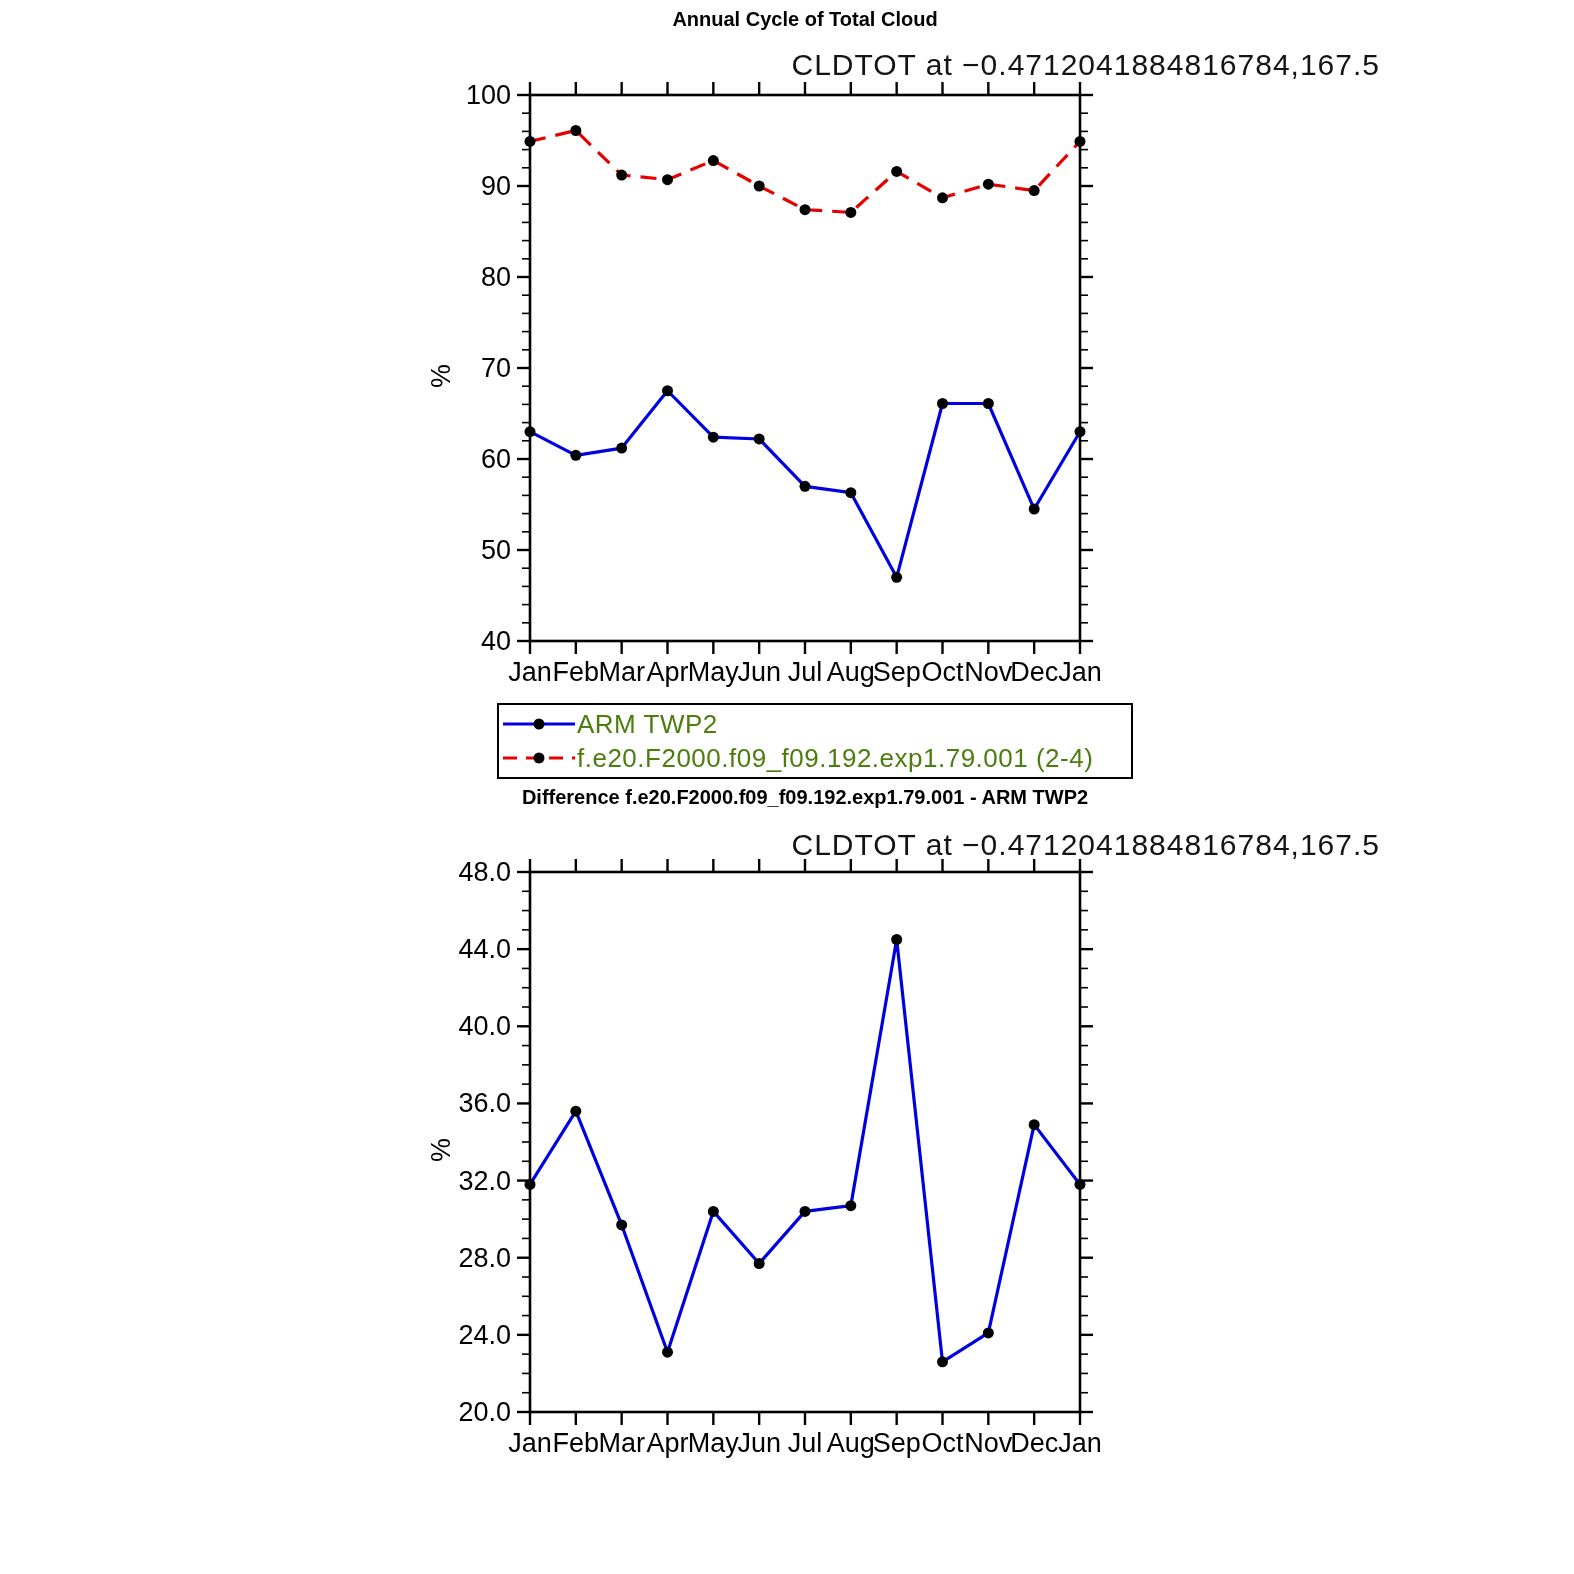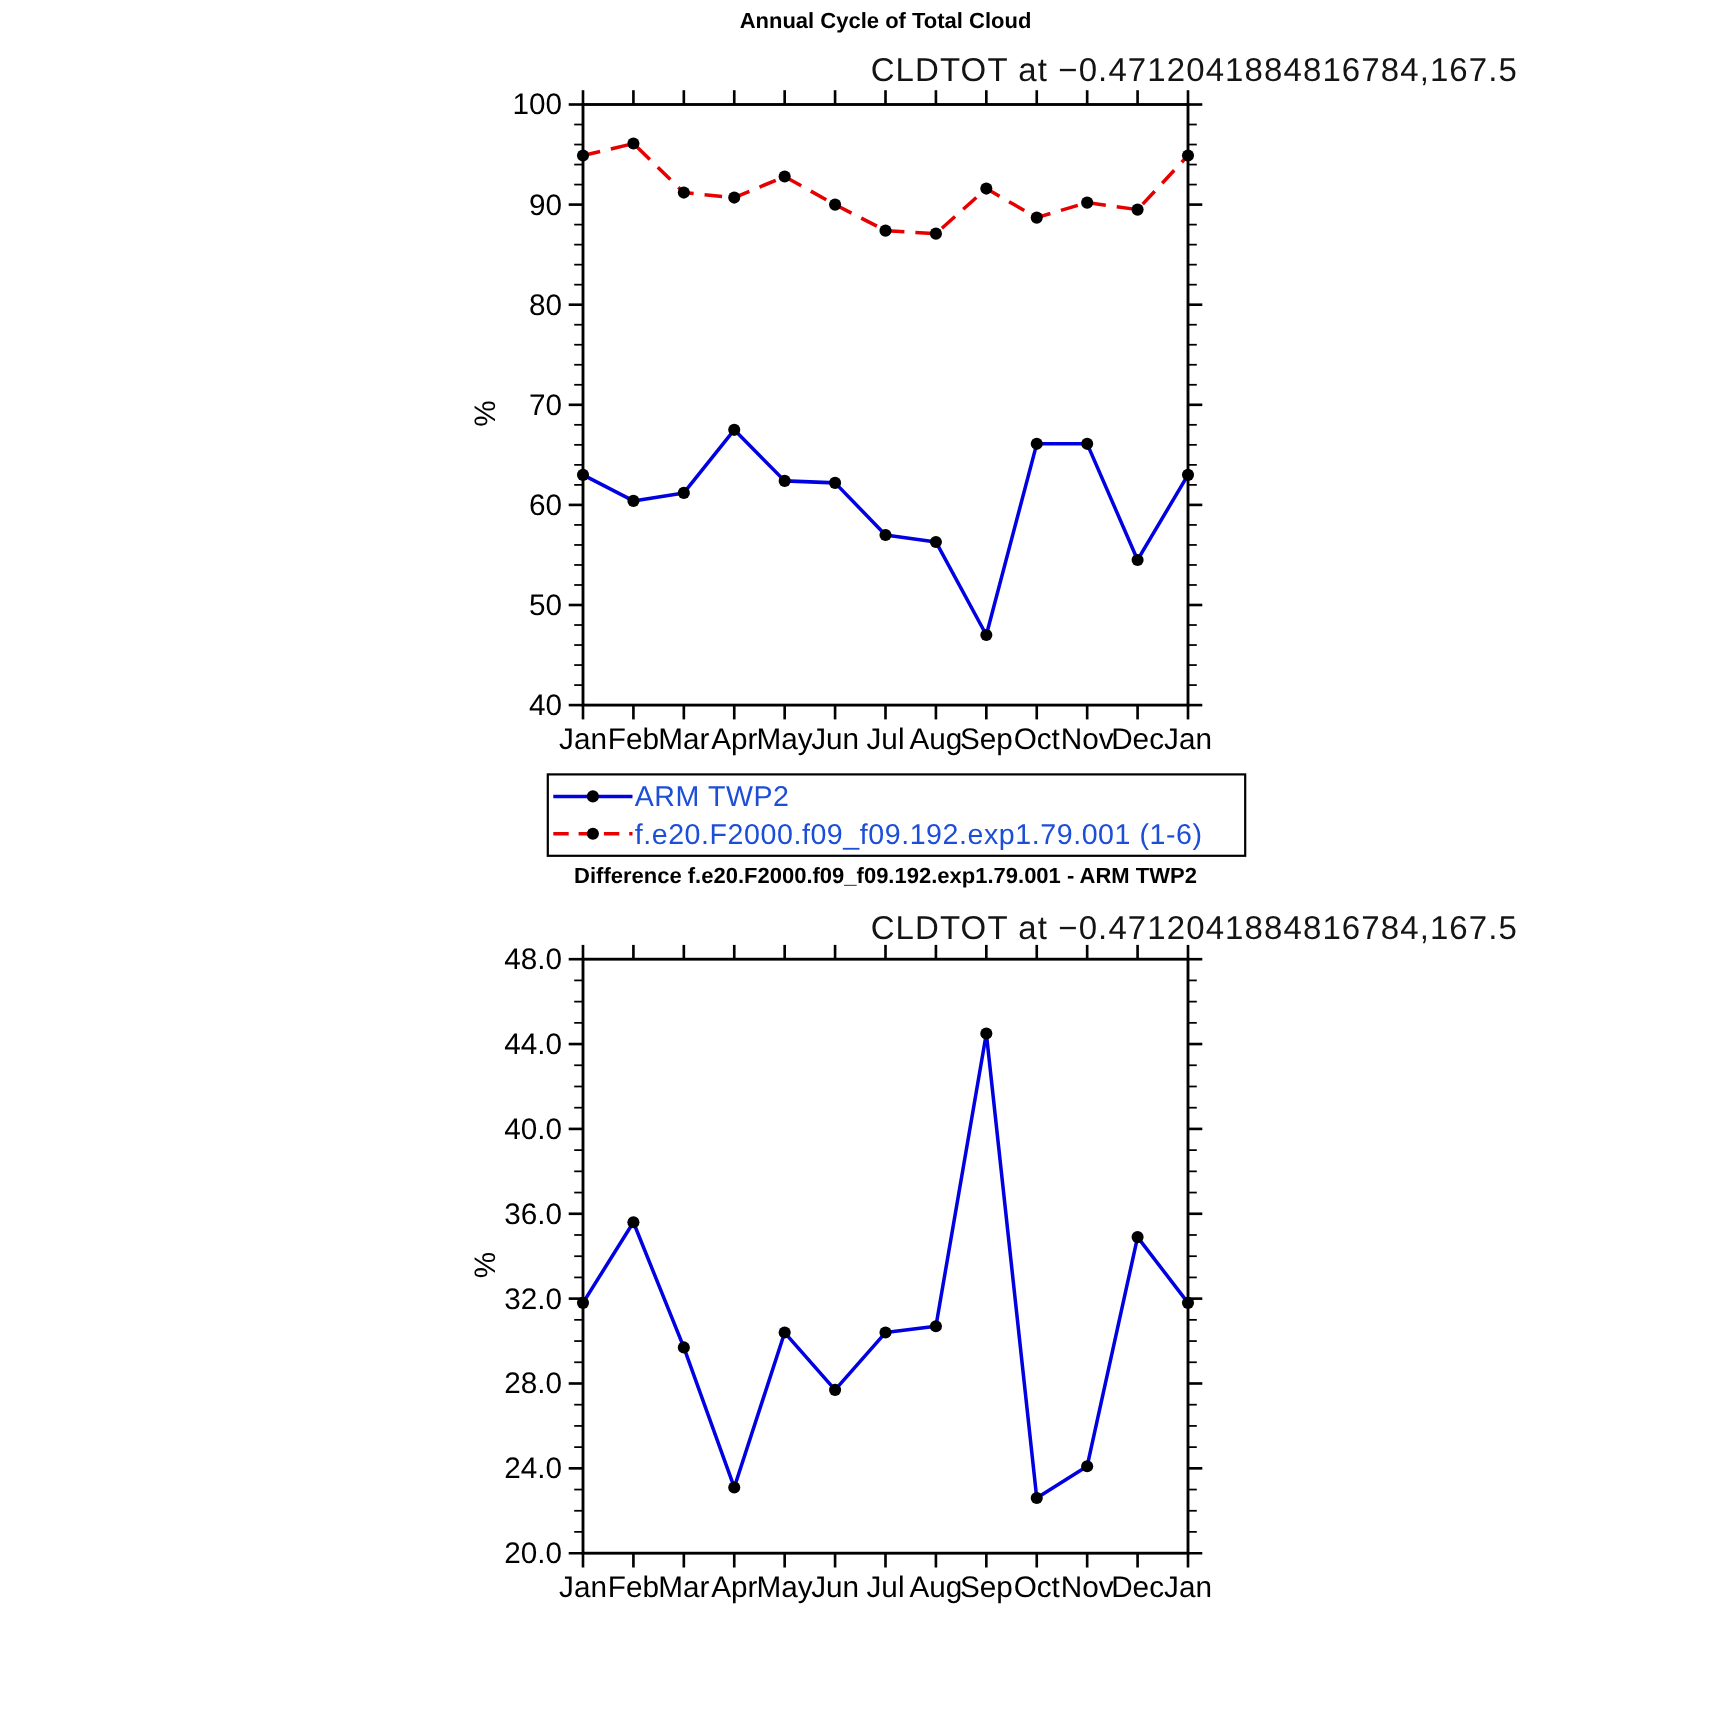--- a/index.html
+++ b/index.html
@@ -27,21 +27,21 @@
   .tick-label {
     font-family: "Liberation Sans", sans-serif;
     font-size: 27px; fill: #000;
   }
   .legend {
     position: absolute; left: 497px; top: 703px; width: 636px;
     border: 2px solid #000; background: #fff; padding: 2px 0 2px 2px;
   }
   .legend-row { display: flex; align-items: center; height: 34px; }
   .legend-sample { flex: 0 0 auto; }
-  .legend-label { font-size: 26px; color: #1d4ed8; white-space: nowrap; letter-spacing: 0.5px; }
+  .legend-label { font-size: 26px; color: #4d7c0f; white-space: nowrap; letter-spacing: 0.5px; }
 </style>
 </head>
 <body>
 
 <svg id="plot-svg" width="1574" height="1574" viewBox="0 0 1574 1574">
     <line x1="517" y1="641" x2="530" y2="641" stroke="#000" stroke-width="2.4"></line>
     <line x1="1080" y1="641" x2="1093" y2="641" stroke="#000" stroke-width="2.4"></line>
     <text x="511" y="650" text-anchor="end" class="tick-label">40</text>
     <line x1="522" y1="622.8" x2="530" y2="622.8" stroke="#000" stroke-width="1.6"></line>
     <line x1="1080" y1="622.8" x2="1088" y2="622.8" stroke="#000" stroke-width="1.6"></line>
@@ -310,18 +310,18 @@
       <line class="legend-line" x1="2" y1="15" x2="74" y2="15" stroke-width="3.2" stroke="#0000e0"></line>
       <circle class="legend-dot" cx="38" cy="15" r="5.5" fill="#000000"></circle>
     </svg>
     <span class="legend-label">ARM TWP2</span>
   </div>
   <div class="legend-row">
     <svg class="legend-sample" width="76" height="30">
       <line class="legend-line" x1="2" y1="15" x2="74" y2="15" stroke-width="3.2" stroke="#e60000" stroke-dasharray="14,9"></line>
       <circle class="legend-dot" cx="38" cy="15" r="5.5" fill="#000000"></circle>
     </svg>
-    <span class="legend-label">f.e20.F2000.f09_f09.192.exp1.79.001 (1-6)</span>
+    <span class="legend-label">f.e20.F2000.f09_f09.192.exp1.79.001 (2-4)</span>
   </div>
 </div>
 
 <div id="title2" class="chart-title">Difference f.e20.F2000.f09_f09.192.exp1.79.001 - ARM TWP2</div>
 <div id="subtitle2" class="chart-subtitle">CLDTOT at −0.4712041884816784,167.5</div>
 
 </body></html>

